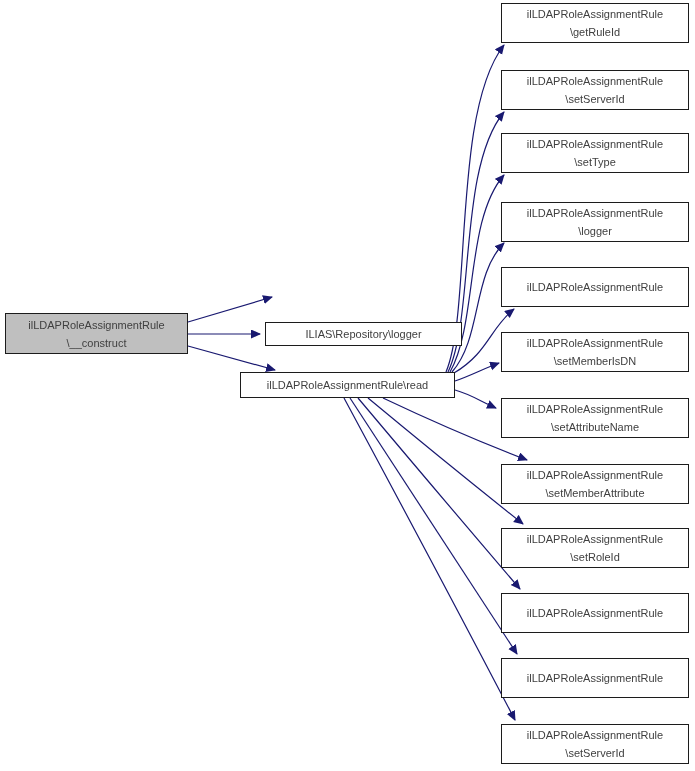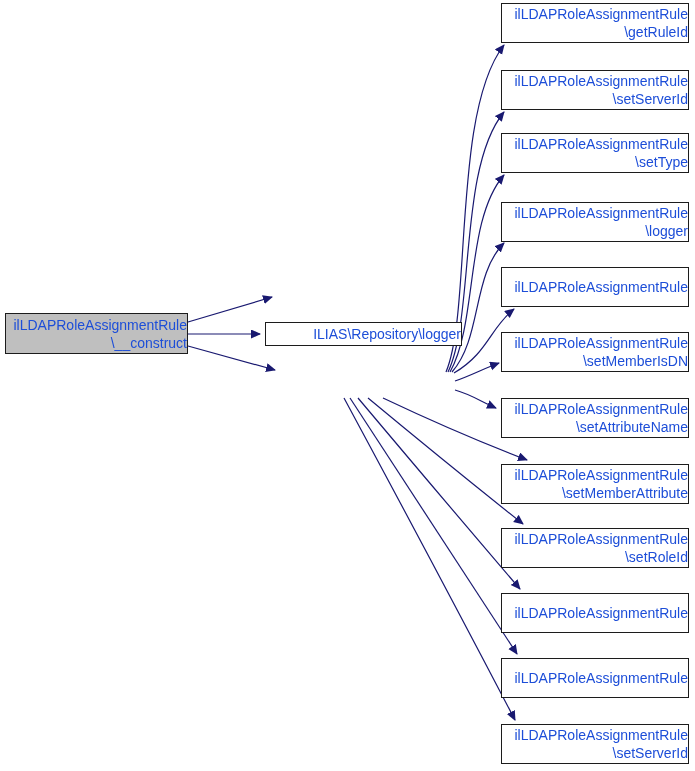--- a/index.html
+++ b/index.html
@@ -17,27 +17,27 @@
     left: 0; top: 0;
     width: 695px; height: 771px;
   }
   .gnode {
     position: absolute;
     box-sizing: border-box;
     border: 1.5px solid #1c1c1c;
     background: #ffffff;
     display: flex;
     flex-direction: column;
-    align-items: flex-end;
+    align-items: center;
     justify-content: center;
     text-align: center;
     white-space: nowrap;
-    font-size: 14px;
+    font-size: 11px;
     line-height: 18px;
-    color: #1d4ed8;
+    color: #404040;
     cursor: pointer;
   }
   .gnode.root { background: #bfbfbf; }
   path.edge { fill: none; stroke: #191970; stroke-width: 1.2px; }
 </style>
 </head>
 <body>
 
 <div class="graph">
 
@@ -67,20 +67,23 @@
     <path class="edge" d="M 344 398 Q 434 565, 515 720" marker-end="url(#ah)" stroke="#191970"></path>
   </svg>
 
   <div class="gnode root" style="left: 5px; top: 313px; width: 183px; height: 41px; border-color: rgb(28, 28, 28); background: rgb(191, 191, 191);">
     <span>ilLDAPRoleAssignmentRule</span>
     <span>\__construct</span>
   </div>
 
   <div class="gnode" style="left: 265px; top: 322px; width: 197px; height: 24px; border-color: rgb(28, 28, 28); background: rgb(255, 255, 255);">
     <span>ILIAS\Repository\logger</span>
+  </div>
+  <div class="gnode" style="left: 240px; top: 372px; width: 215px; height: 26px; border-color: rgb(28, 28, 28); background: rgb(255, 255, 255);">
+    <span>ilLDAPRoleAssignmentRule\read</span>
   </div>
 
   <div class="gnode" style="left: 501px; top: 3px; width: 188px; height: 40px; border-color: rgb(28, 28, 28); background: rgb(255, 255, 255);">
     <span>ilLDAPRoleAssignmentRule</span>
     <span>\getRuleId</span>
   </div>
   <div class="gnode" style="left: 501px; top: 70px; width: 188px; height: 40px; border-color: rgb(28, 28, 28); background: rgb(255, 255, 255);">
     <span>ilLDAPRoleAssignmentRule</span>
     <span>\setServerId</span>
   </div>

